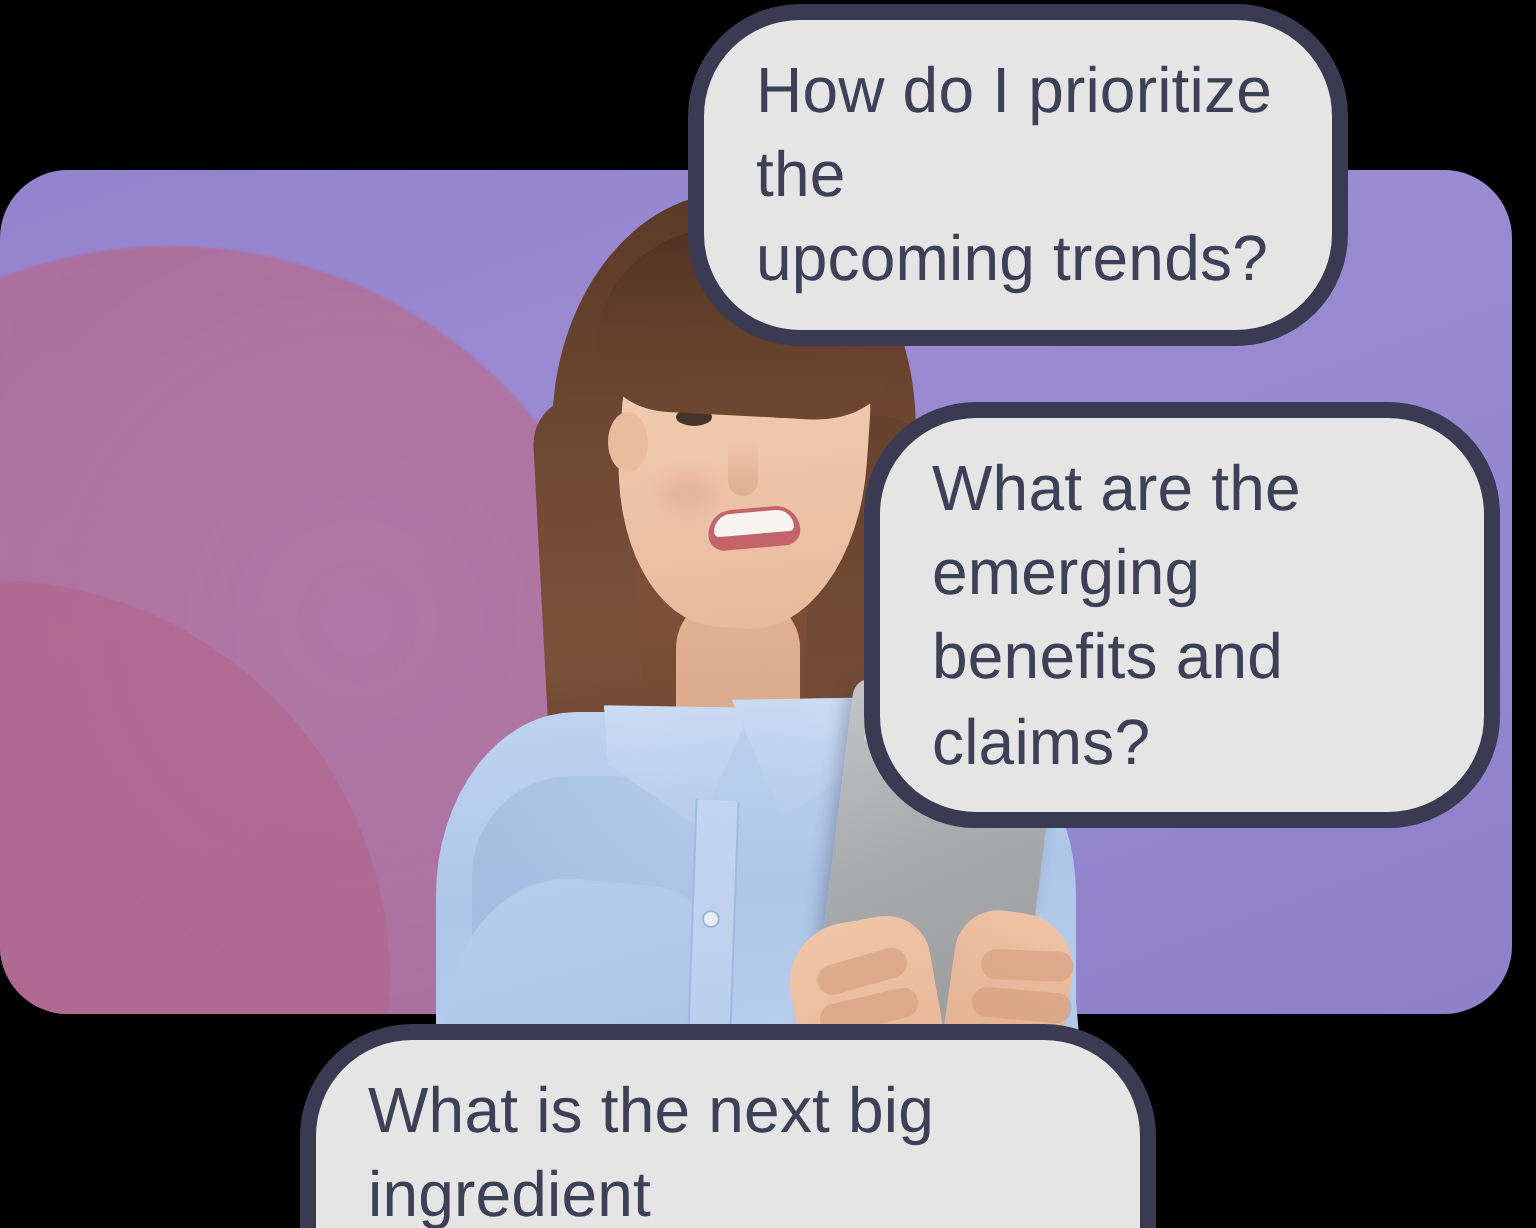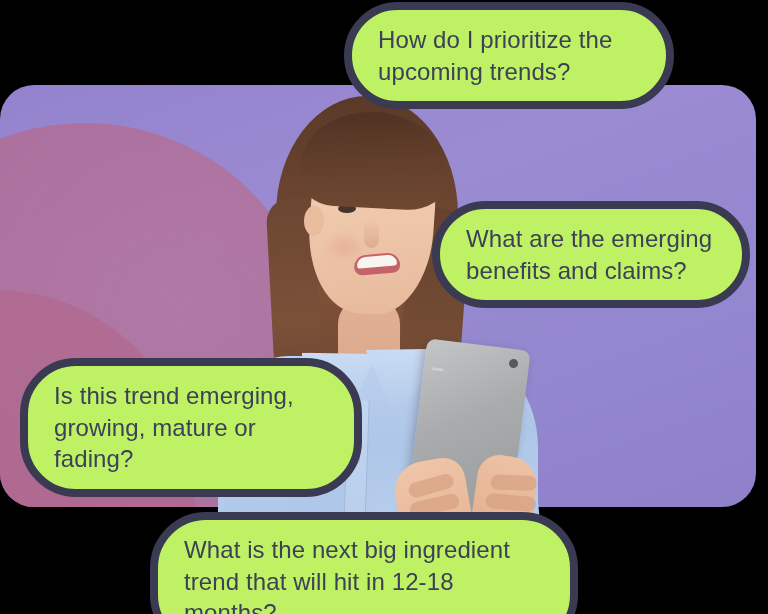--- a/index.html
+++ b/index.html
@@ -300,28 +300,28 @@
   .person-fade-bottom {
     position: absolute;
     left: 0; bottom: 0;
     width: 400px; height: 40px;
     background: linear-gradient(180deg, rgba(0,0,0,0) 0%, rgba(0,0,0,0) 55%, rgba(0,0,0,0.0) 100%);
   }
 
   
   .bubble {
     position: absolute;
-    background: #bef264;
+    background: #e5e5e5;
     border: 8px solid #3a3a52;
     border-radius: 56px;
     display: flex;
     align-items: center;
     padding: 14px 26px;
     color: #3d4057;
-    font-size: 24px;
+    font-size: 32px;
     line-height: 1.32;
     letter-spacing: 0.1px;
     white-space: pre-line;
   }
 
   .bubble-1 { left: 344px; top: 2px;   width: 330px; }
   .bubble-2 { left: 432px; top: 201px; width: 318px; }
   .bubble-3 { left: 20px;  top: 358px; width: 342px; }
   .bubble-4 { left: 150px; top: 512px; width: 428px; }
 
@@ -383,19 +383,17 @@
       <div class="person-fade-bottom"></div>
     </div>
   </div>
 
   <div class="bubble bubble-1">How do I prioritize the
 upcoming trends?</div>
 
   <div class="bubble bubble-2">What are the emerging
 benefits and claims?</div>
 
-  <div class="bubble bubble-3">Is this trend emerging,
-growing, mature or fading?</div>
 
   <div class="bubble bubble-4">What is the next big ingredient
 trend that will hit in 12-18 months?</div>
 
 </div>
 
 </body></html>

